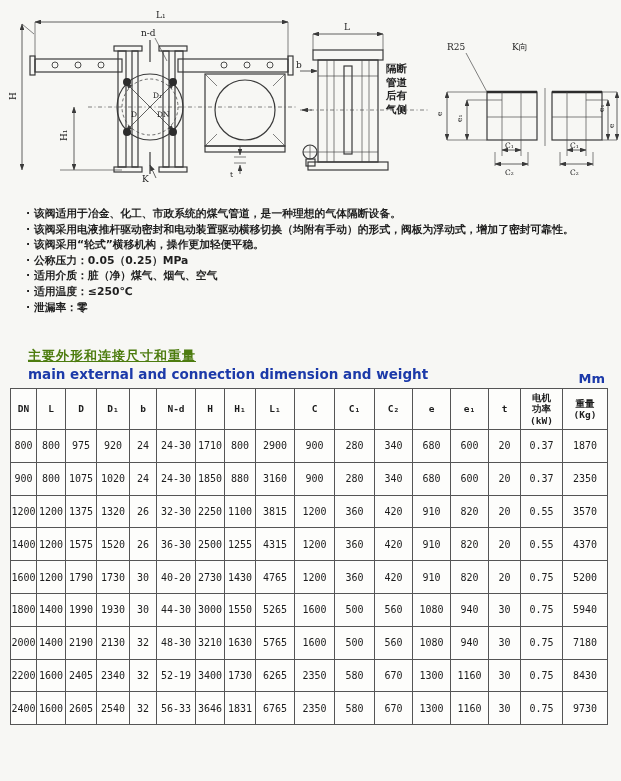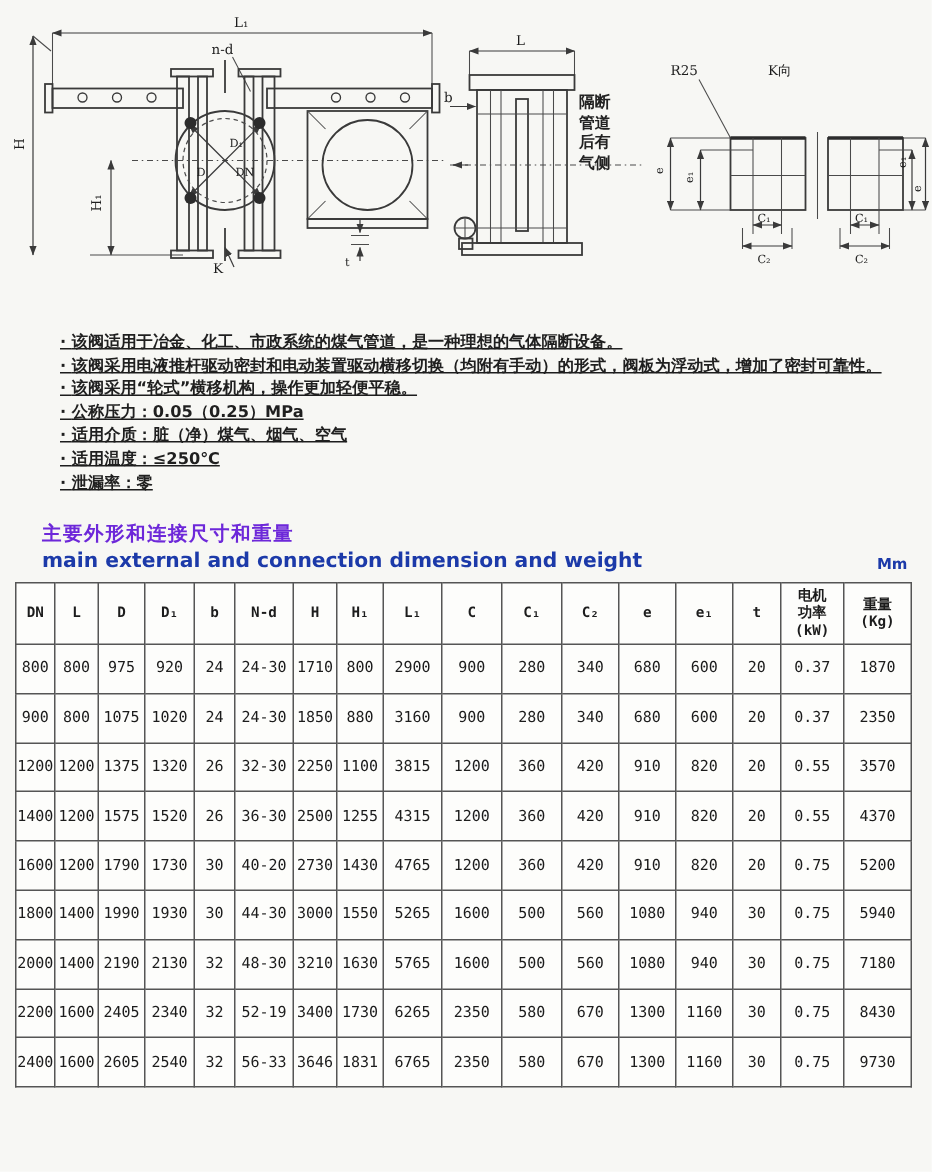--- a/index.html
+++ b/index.html
@@ -20,31 +20,31 @@
   .hole{fill:#f7f7f4;stroke:#3a3a3a;stroke-width:0.9;}
   .dot{fill:#2c2c2c;stroke:none;}
   .lbl{fill:#1d1d1d;font-family:"DejaVu Serif","Liberation Serif",serif;font-size:9px;}
   .lbl-s{fill:#1d1d1d;font-family:"DejaVu Serif","Liberation Serif",serif;font-size:7.5px;}
   .side-note{
     position:absolute;left:386px;top:58px;width:26px;
     font-size:10.5px;line-height:13.5px;font-weight:600;color:#222;
     word-break:break-all;
   }
   
-  .features{position:absolute;top:206px;left:26px;right:8px;margin:14px;padding:0;list-style:none;text-decoration:underline;}
+  .features{position:absolute;top:206px;left:26px;right:8px;margin:0;padding:0;list-style:none;}
   .features li{
     font-size:10.8px;line-height:15.6px;font-weight:600;color:#1f1f1f;
     white-space:nowrap;overflow:hidden;
   }
   .features li::before{content:"· ";font-weight:700;}
   
   .section{position:absolute;top:347px;left:28px;right:10px;}
-  .section .zh{margin:0;font-size:13px;font-weight:700;color:#6d28d9;letter-spacing:1px;}
+  .section .zh{margin:0;font-size:13px;font-weight:700;color:#4d7c0f;letter-spacing:1px;text-decoration:underline;}
   .section .en{margin:1px 0 0 0;font-size:13.5px;font-weight:700;color:#1c3aa9;}
-  .unit{position:absolute;right:6px;top:24px;font-size:10px;font-weight:700;color:#1c3aa9;}
+  .unit{position:absolute;right:6px;top:24px;font-size:13px;font-weight:700;color:#1c3aa9;}
   
   .tbl-wrap{position:absolute;top:388px;left:10px;}
   table.dim-table{
     border-collapse:collapse;table-layout:fixed;
     background:#fdfdfb;
     font-family:"DejaVu Sans Mono","Liberation Mono",monospace;
     border:1.5px solid #444;
   }
   table.dim-table th,table.dim-table td{
     border:1px solid #555;text-align:center;vertical-align:middle;

